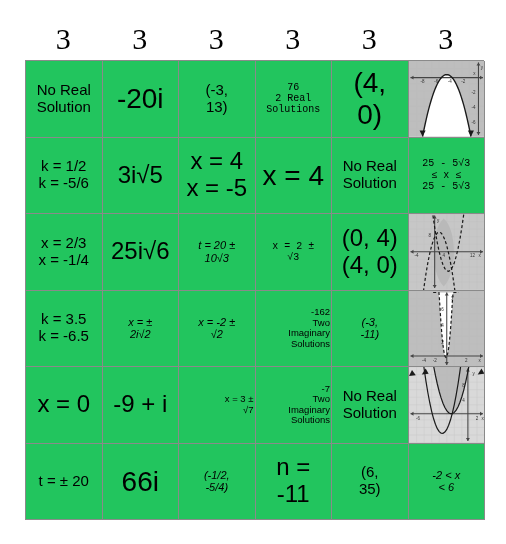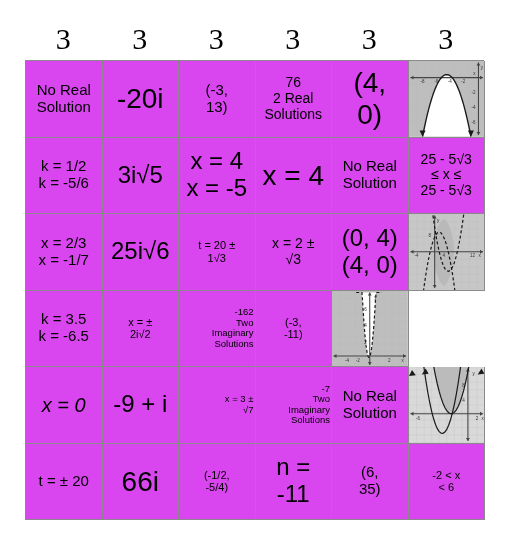--- a/index.html
+++ b/index.html
@@ -56,36 +56,36 @@
     height: 76.5px;
     box-sizing: border-box;
     border-right: 1px solid #8a8a8a;
     border-bottom: 1px solid #8a8a8a;
     display: flex;
     flex-direction: column;
     align-items: center;
     justify-content: center;
     text-align: center;
     overflow: hidden;
-    background: #d946ef;
+    background: #22c55e;
     padding: 0 1px;
   }
   .cell .line {
     display: block;
     width: 100%;
     line-height: 1.12;
     white-space: nowrap;
   }
   
   .sz-xxl .line { font-size: 28px; }
   .sz-xl  .line { font-size: 24px; }
-  .sz-lg  .line { font-size: 20px; font-style: italic; }
+  .sz-lg  .line { font-size: 24px; }
   .sz-md  .line { font-size: 15px; }
-  .sz-sm  .line { font-size: 14px; }
-  .sz-xs  .line { font-size: 11px; }
+  .sz-sm  .line { font-size: 10px; font-family: Liberation Mono, monospace; }
+  .sz-xs  .line { font-size: 11px; font-style: italic; }
   .sz-xxs .line { font-size: 9.5px; text-align: right; }
 
   .cell.graph {
     padding: 0;
     background: #d9d9d9;
     position: relative;
   }
   .cell.graph svg {
     display: block;
     width: 100%;
@@ -196,28 +196,28 @@
         </div>
         <div class="cell sz-sm">
           <span class="line">25 - 5√3</span>
           <span class="line">≤ x ≤</span>
           <span class="line">25 - 5√3</span>
         </div>
       </div>
       <div class="row">
         <div class="cell sz-md">
           <span class="line">x = 2/3</span>
-          <span class="line">x = -1/7</span>
+          <span class="line">x = -1/4</span>
         </div>
         <div class="cell sz-xl">
           <span class="line">25i√6</span>
         </div>
         <div class="cell sz-xs">
           <span class="line">t = 20 ±</span>
-          <span class="line">1√3</span>
+          <span class="line">10√3</span>
         </div>
         <div class="cell sz-sm">
           <span class="line">x = 2 ±</span>
           <span class="line">√3</span>
         </div>
         <div class="cell sz-xl">
           <span class="line">(0, 4)</span>
           <span class="line">(4, 0)</span>
         </div>
         <div class="cell graph">
@@ -265,20 +265,24 @@
         </div>
       </div>
       <div class="row">
         <div class="cell sz-md">
           <span class="line">k = 3.5</span>
           <span class="line">k = -6.5</span>
         </div>
         <div class="cell sz-xs">
           <span class="line">x = ±</span>
           <span class="line">2i√2</span>
+        </div>
+        <div class="cell sz-xs">
+          <span class="line">x = -2 ±</span>
+          <span class="line">√2</span>
         </div>
         <div class="cell sz-xxs">
           <span class="line">-162</span>
           <span class="line">Two</span>
           <span class="line">Imaginary</span>
           <span class="line">Solutions</span>
         </div>
         <div class="cell sz-xs">
           <span class="line">(-3,</span>
           <span class="line">-11)</span>

